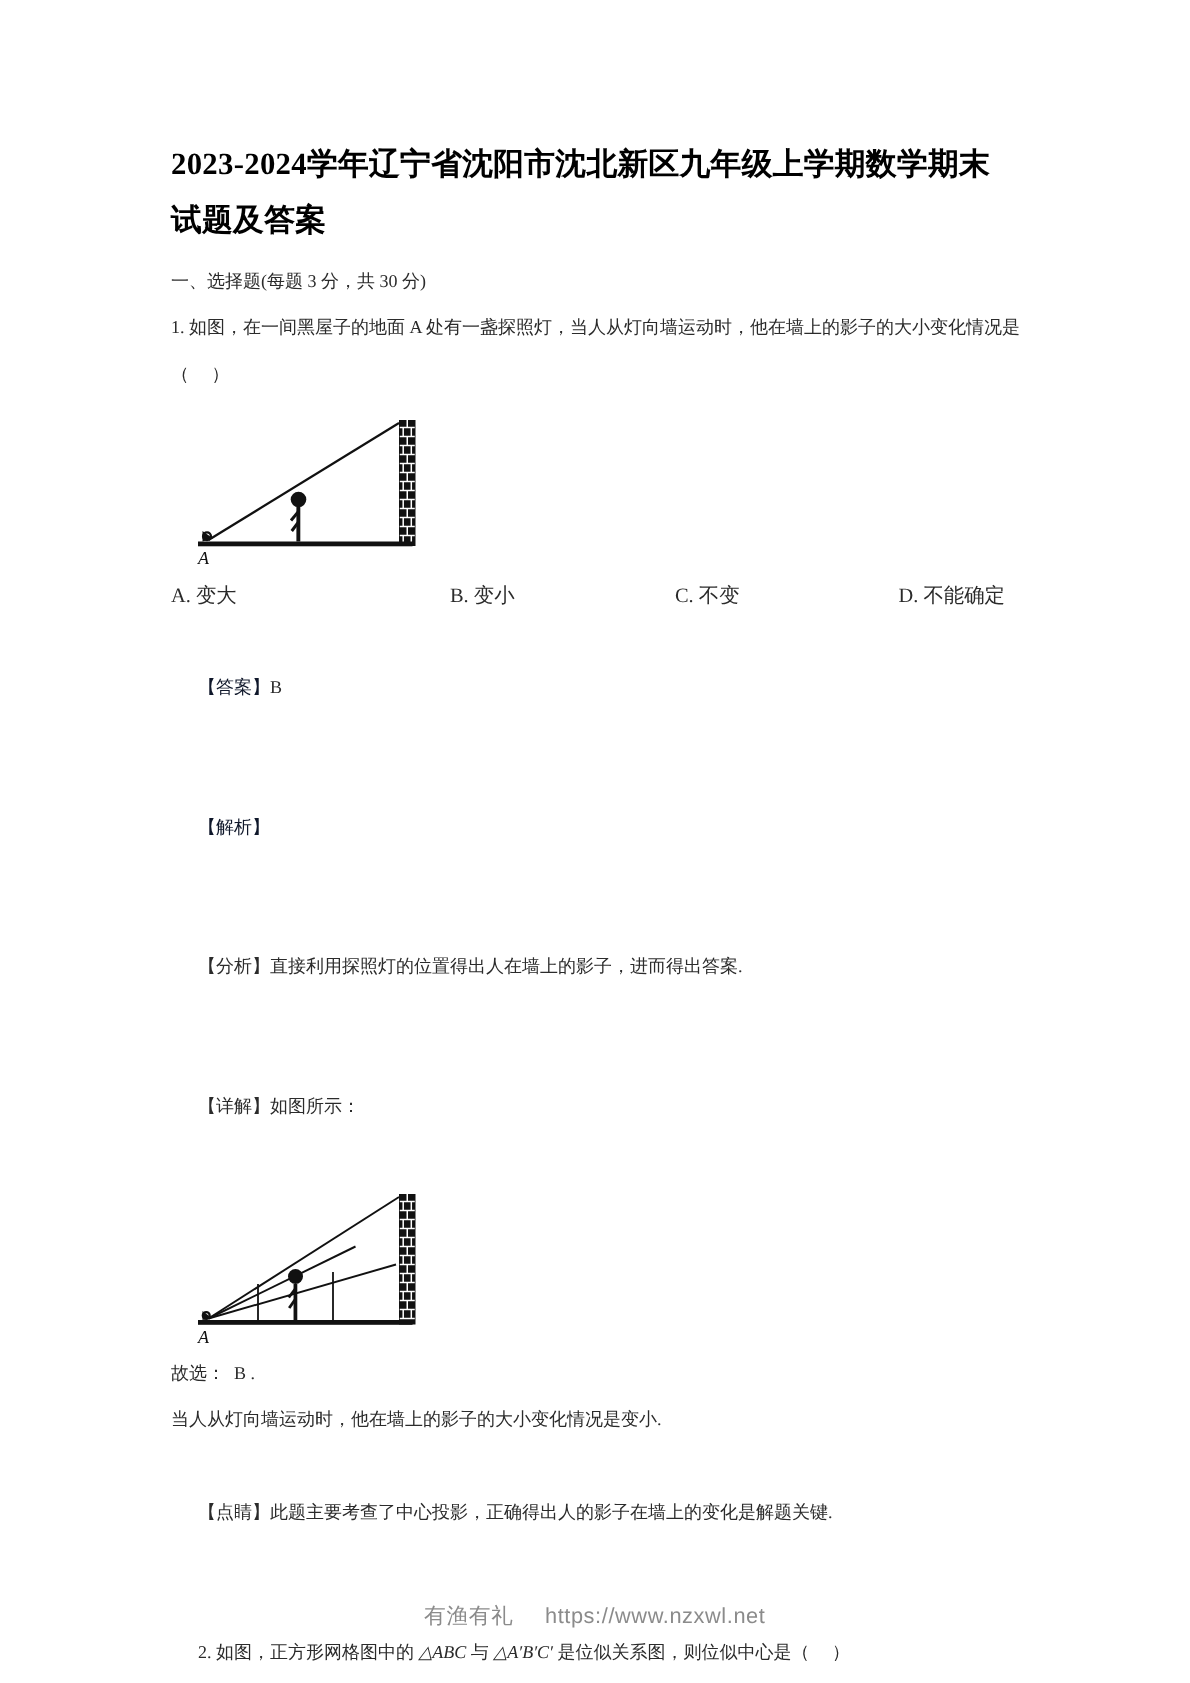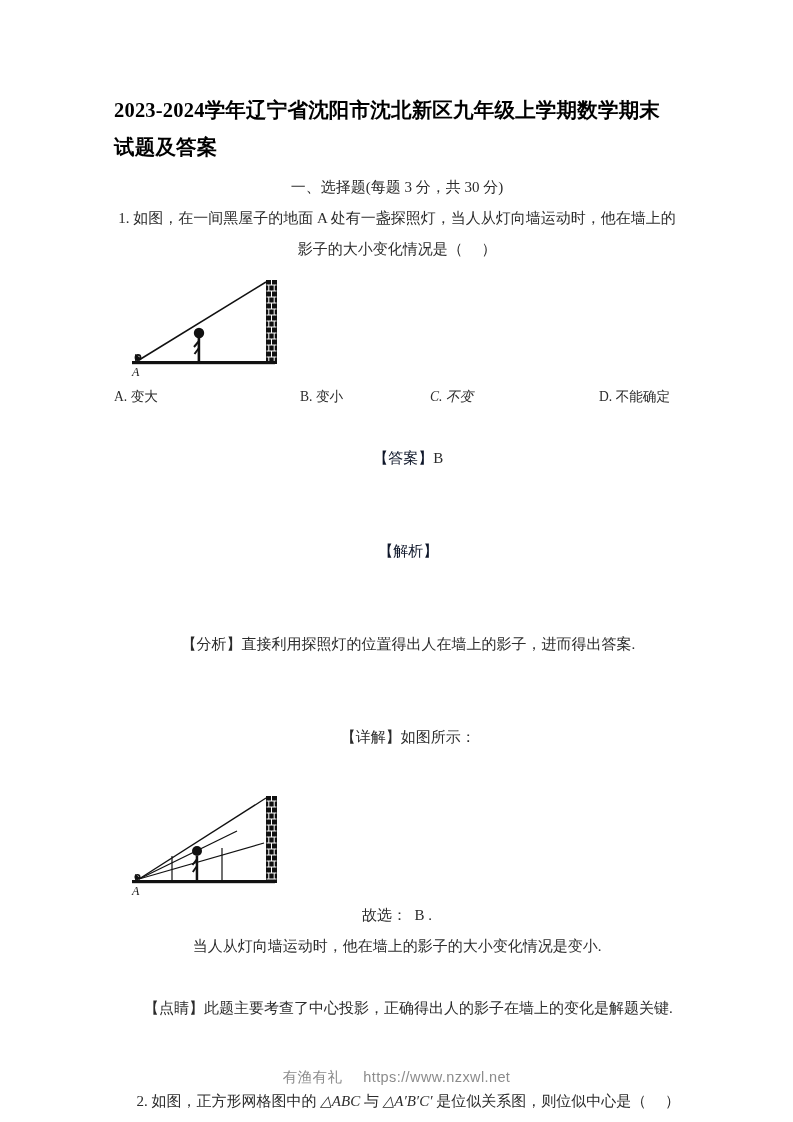--- a/index.html
+++ b/index.html
@@ -34,46 +34,45 @@
     font-size: 20.5px;
     font-weight: bold;
     line-height: 37px;
     letter-spacing: 0.2px;
     margin: 0 0 6px 0;
     color: #000;
   }
 
   
   .line {
-    font-size: 15px;
+    font-size: 12px;
     line-height: 31px;
     color: #2b2b2b;
     white-space: pre-wrap;
-    text-align: center;
   }
   .blue {
     color: #0f172a;
   }
 
   
   .options {
     position: relative;
     height: 31px;
     font-size: 13.6px;
     line-height: 31px;
     color: #2b2b2b;
   }
   .opt {
     position: absolute;
     top: 0;
     white-space: nowrap;
   }
   .opt-a { left: 0px; }
   .opt-b { left: 186px; }
-  .opt-c { left: 316px; font-style: italic; }
+  .opt-c { left: 336px; }
   .opt-d { left: 485px; }
 
   .italic-math {
     font-style: italic;
     font-family: "Liberation Serif", serif;
   }
 
   
   .fig {
     position: relative;

